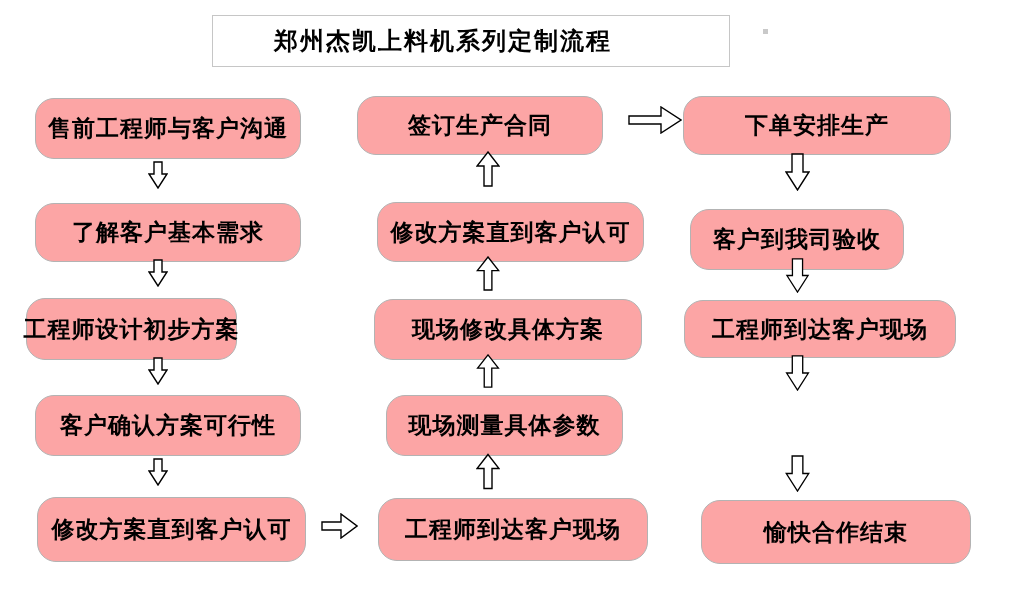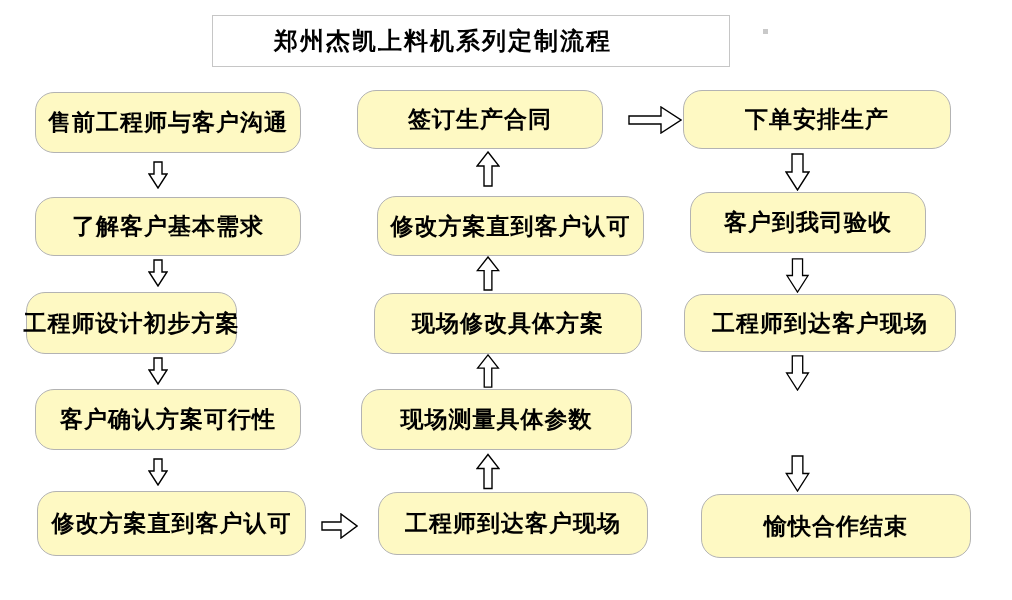--- a/index.html
+++ b/index.html
@@ -12,24 +12,25 @@
     position:absolute; left:212px; top:15px; width:518px; height:52px;
     border:1px solid var(--title-border,#c6c6c6); background:#fff;
     display:flex; align-items:center; justify-content:center;
     box-sizing:border-box;
   }
   .title-box span {
     font-weight:bold; font-size:24px; letter-spacing:2px; color:var(--text,#000);
     transform:translateX(-28px); white-space:nowrap;
   }
   .node {
-    position:absolute; background:#fef9c3;
+    position:absolute; background:#fca5a5;
     border:1px solid var(--box-border,#b3b3b3); border-radius:19px;
     display:flex; align-items:center; justify-content:center;
     box-sizing:border-box;
+    margin-top:6px;
   }
   .node span {
     font-weight:bold; font-size:23px; letter-spacing:1px;
     color:var(--text,#000); white-space:nowrap;
   }
   .arrow { position:absolute; }
   .arrow svg { display:block; }
   .arrow path { fill:#ffffff; stroke:var(--arrow,#000); stroke-width:1.4; stroke-linejoin:miter; }
   .artifact-dot {
     position:absolute; left:763px; top:29px; width:5px; height:5px;
@@ -64,31 +65,31 @@
 
   <div class="node" style="left:357px;top:90px;width:246px;height:59px">
     <span>签订生产合同</span>
   </div>
   <div class="node" style="left:377px;top:196px;width:267px;height:60px">
     <span>修改方案直到客户认可</span>
   </div>
   <div class="node" style="left:374px;top:293px;width:268px;height:61px">
     <span>现场修改具体方案</span>
   </div>
-  <div class="node" style="left:361px;top:389px;width:271px;height:61px">
+  <div class="node" style="left:386px;top:389px;width:237px;height:61px">
     <span>现场测量具体参数</span>
   </div>
   <div class="node" style="left:378px;top:492px;width:270px;height:63px">
     <span>工程师到达客户现场</span>
   </div>
 
   <div class="node" style="left:683px;top:90px;width:268px;height:59px">
     <span>下单安排生产</span>
   </div>
-  <div class="node" style="left:690px;top:192px;width:236px;height:61px">
+  <div class="node" style="left:690px;top:203px;width:214px;height:61px">
     <span>客户到我司验收</span>
   </div>
   <div class="node" style="left:684px;top:294px;width:272px;height:58px">
     <span>工程师到达客户现场</span>
   </div>
   <div class="node" style="left:701px;top:494px;width:270px;height:64px">
     <span>愉快合作结束</span>
   </div>
 
   <div class="arrow" style="left:148px;top:161px">

